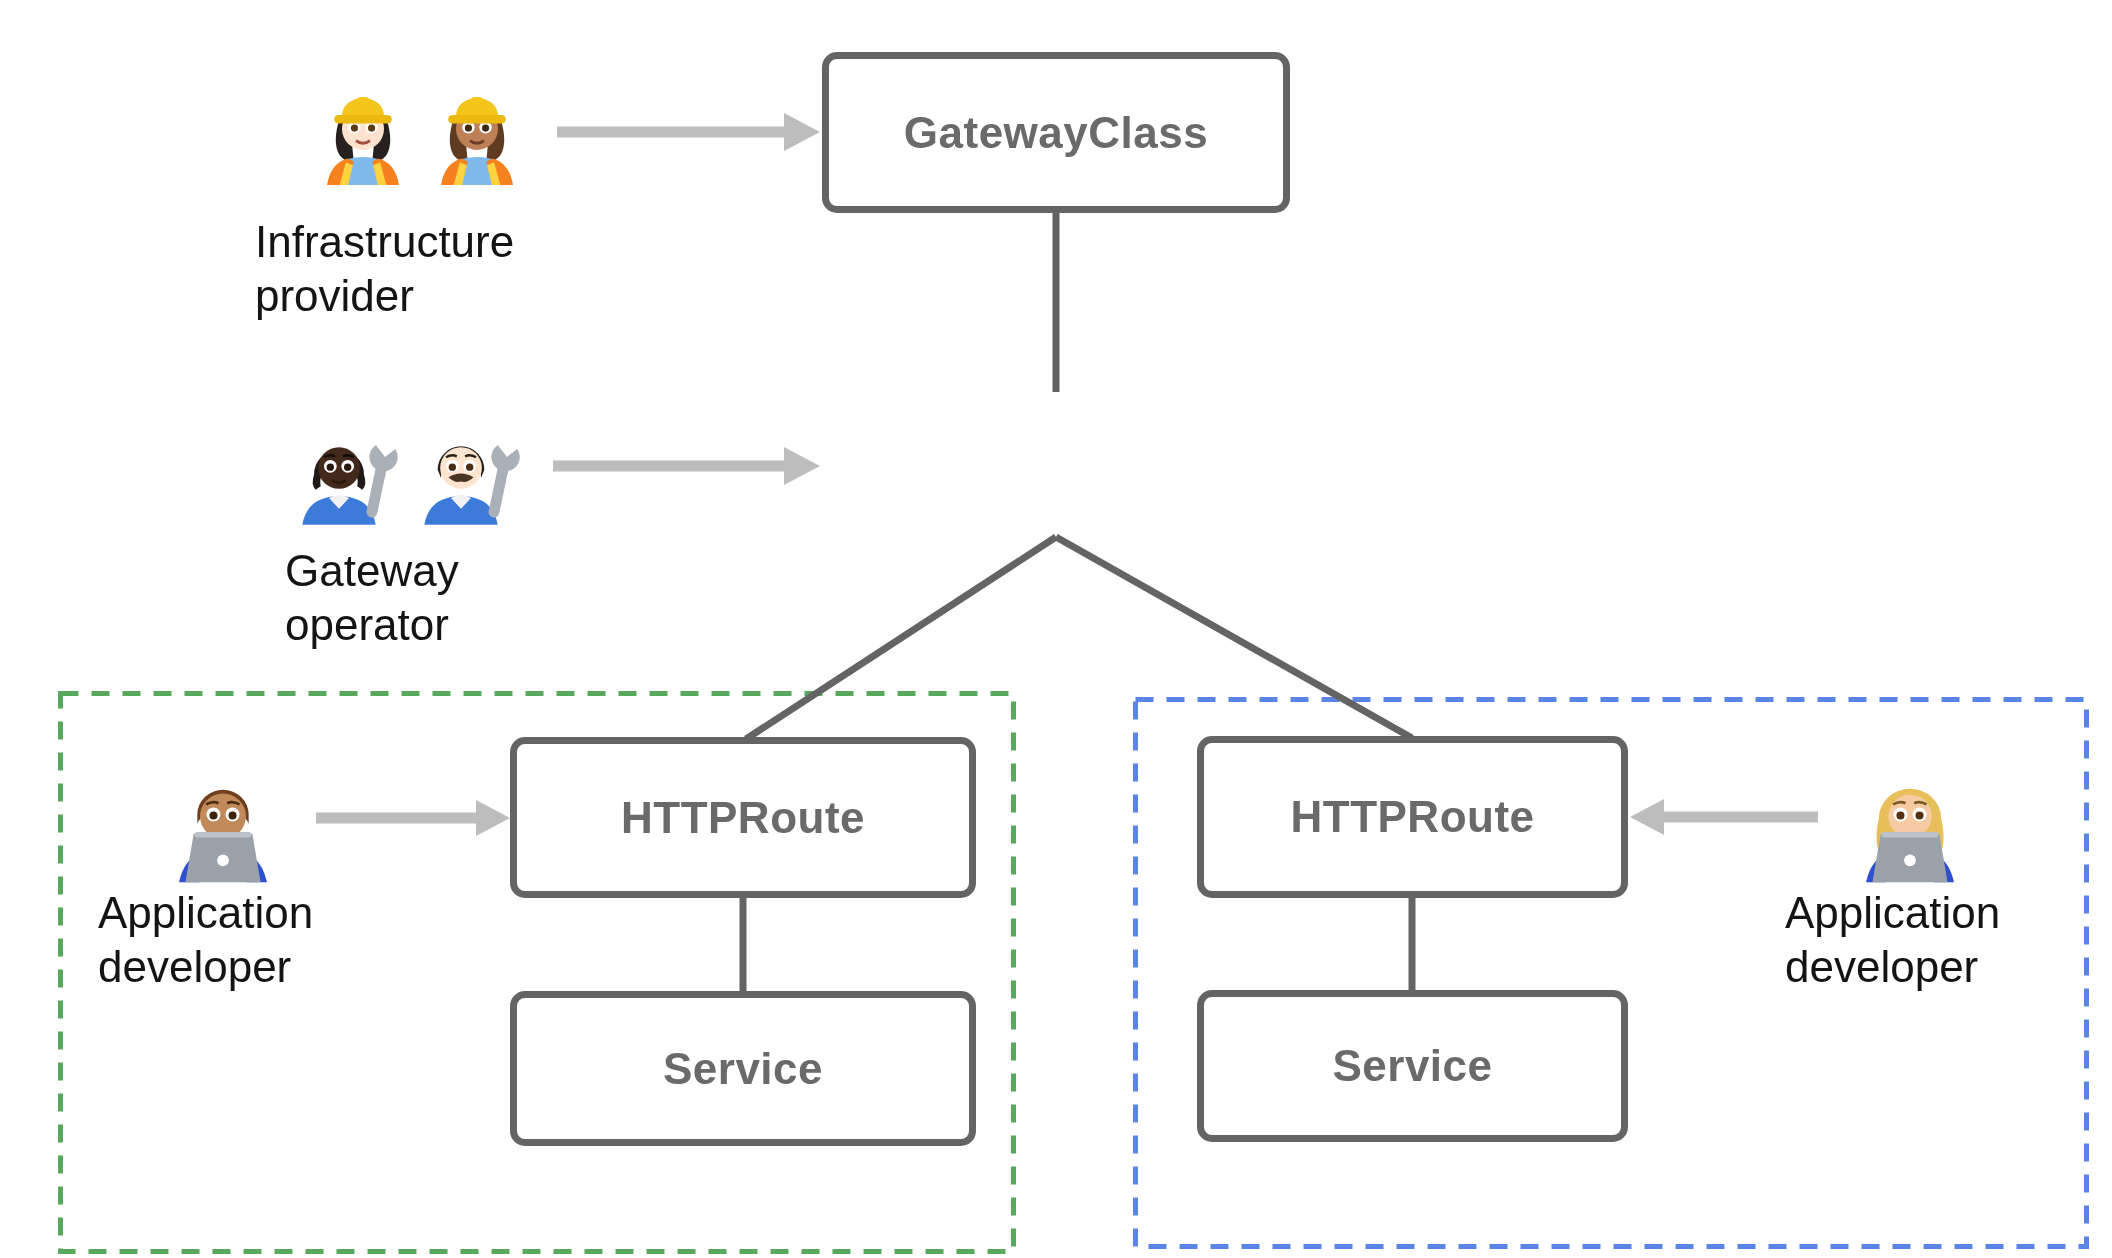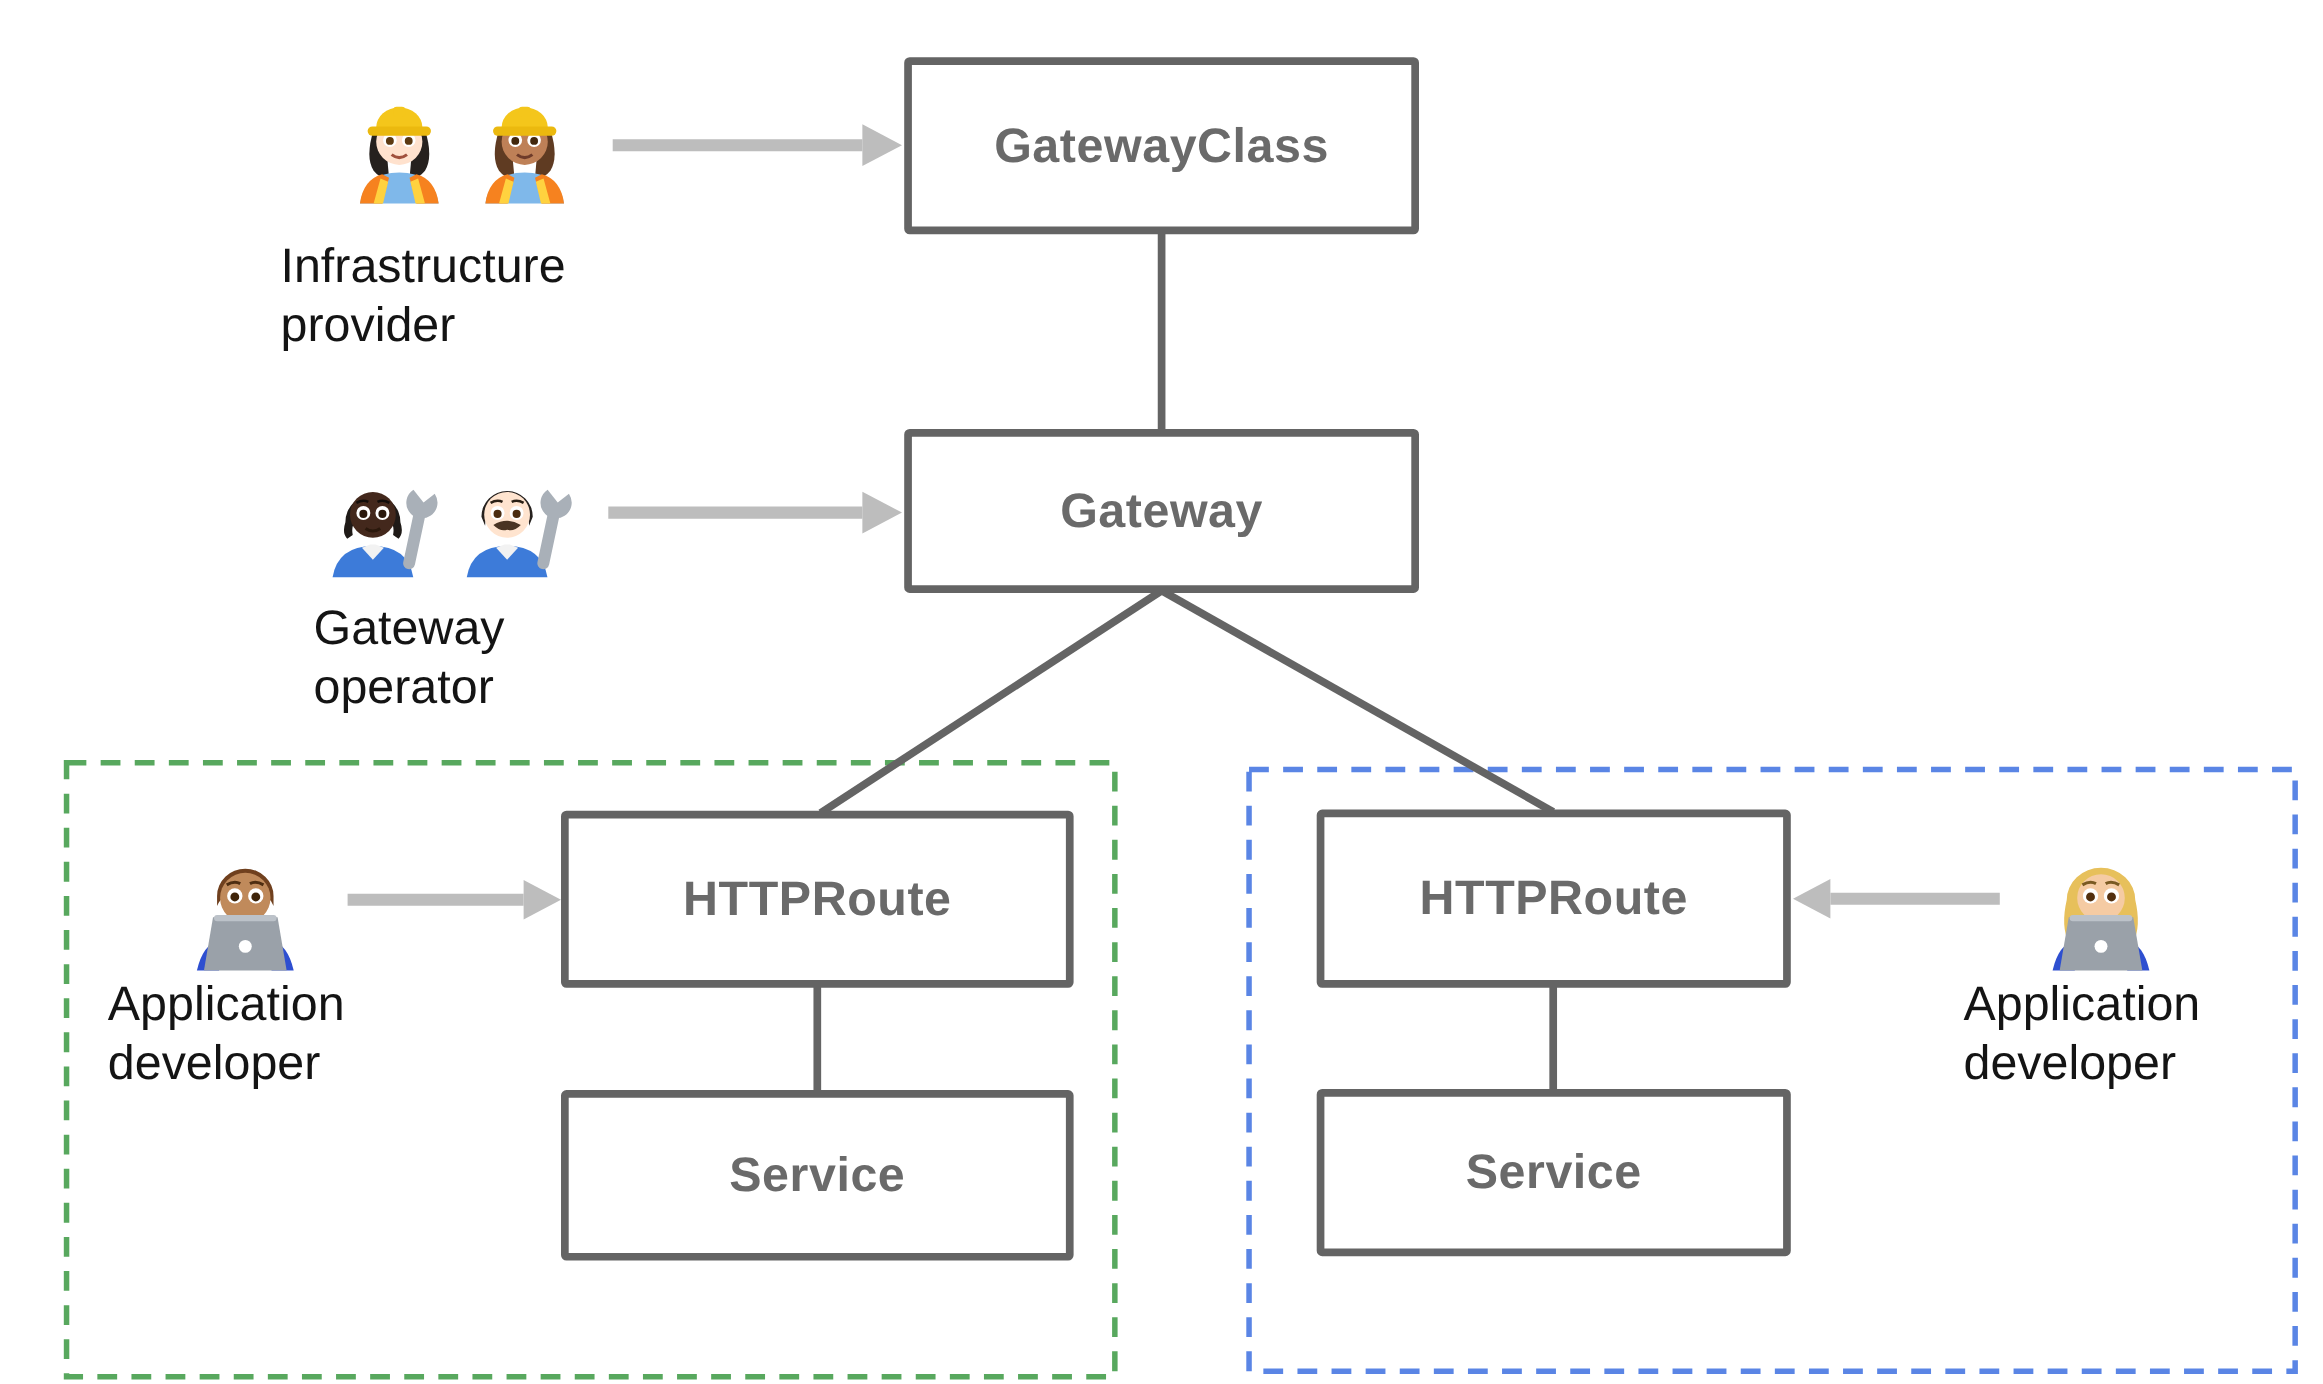--- a/index.html
+++ b/index.html
@@ -40,21 +40,21 @@
     stroke-width: 5;
     stroke-dasharray: 18 13;
   }
   .ns-rect.foo { stroke: var(--green, #58A85E); }
   .ns-rect.bar { stroke: var(--blue, #5A85E5); }
 
   .node {
     position: absolute;
     box-sizing: border-box;
     border: 7px solid var(--border, #646464);
-    border-radius: 5px;
+    border-radius: 15px;
     background: #ffffff;
     display: flex;
     align-items: center;
     justify-content: center;
     font-size: 44px;
     font-weight: bold;
     letter-spacing: 0.5px;
     color: var(--boxtext, #6a6a6a);
   }
   .persona-label {
@@ -109,23 +109,20 @@
       <polygon class="arrow-head" points="476,800 510,818 476,836"></polygon>
     </g>
     <g>
       <line class="arrow-shaft" x1="1818" y1="817" x2="1664" y2="817"></line>
       <polygon class="arrow-head" points="1664,799 1630,817 1664,835"></polygon>
     </g>
   </svg>
 
   <div class="node" style="left:822px; top:52px; width:468px; height:161px;">
     <span>GatewayClass</span>
-  </div>
-  <div class="node" style="left:822px; top:390px; width:468px; height:149px;">
-    <span>Gateway</span>
   </div>
   <div class="node" style="left:510px; top:737px; width:466px; height:161px;">
     <span>HTTPRoute</span>
   </div>
   <div class="node" style="left:510px; top:991px; width:466px; height:155px;">
     <span>Service</span>
   </div>
   <div class="node" style="left:1197px; top:736px; width:431px; height:162px;">
     <span>HTTPRoute</span>
   </div>

